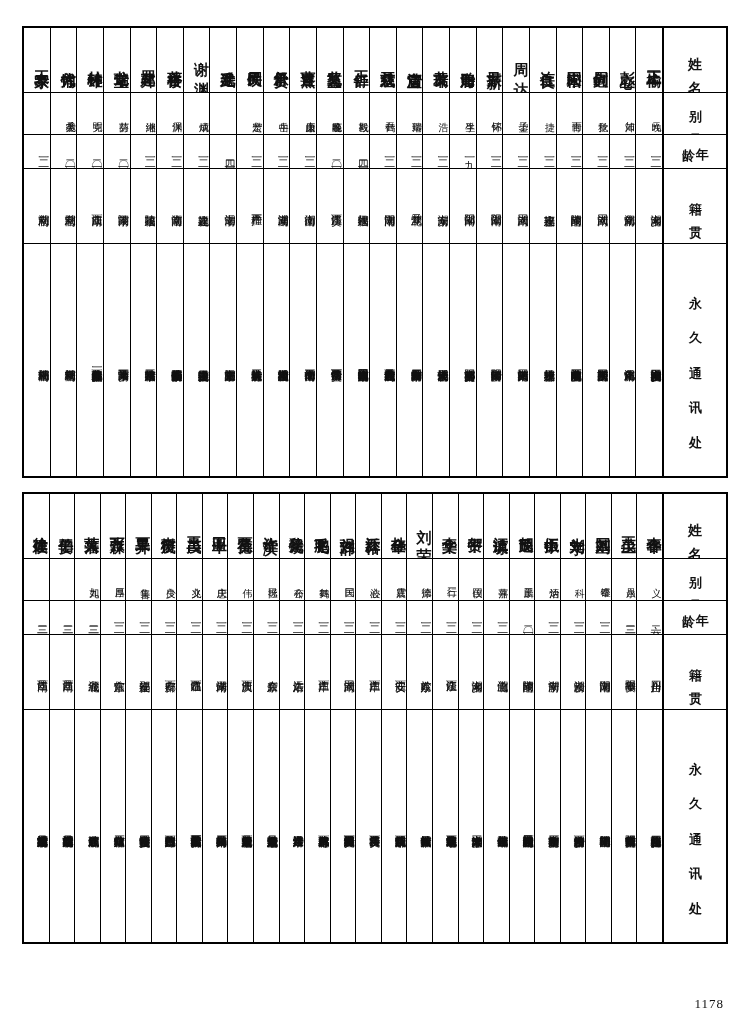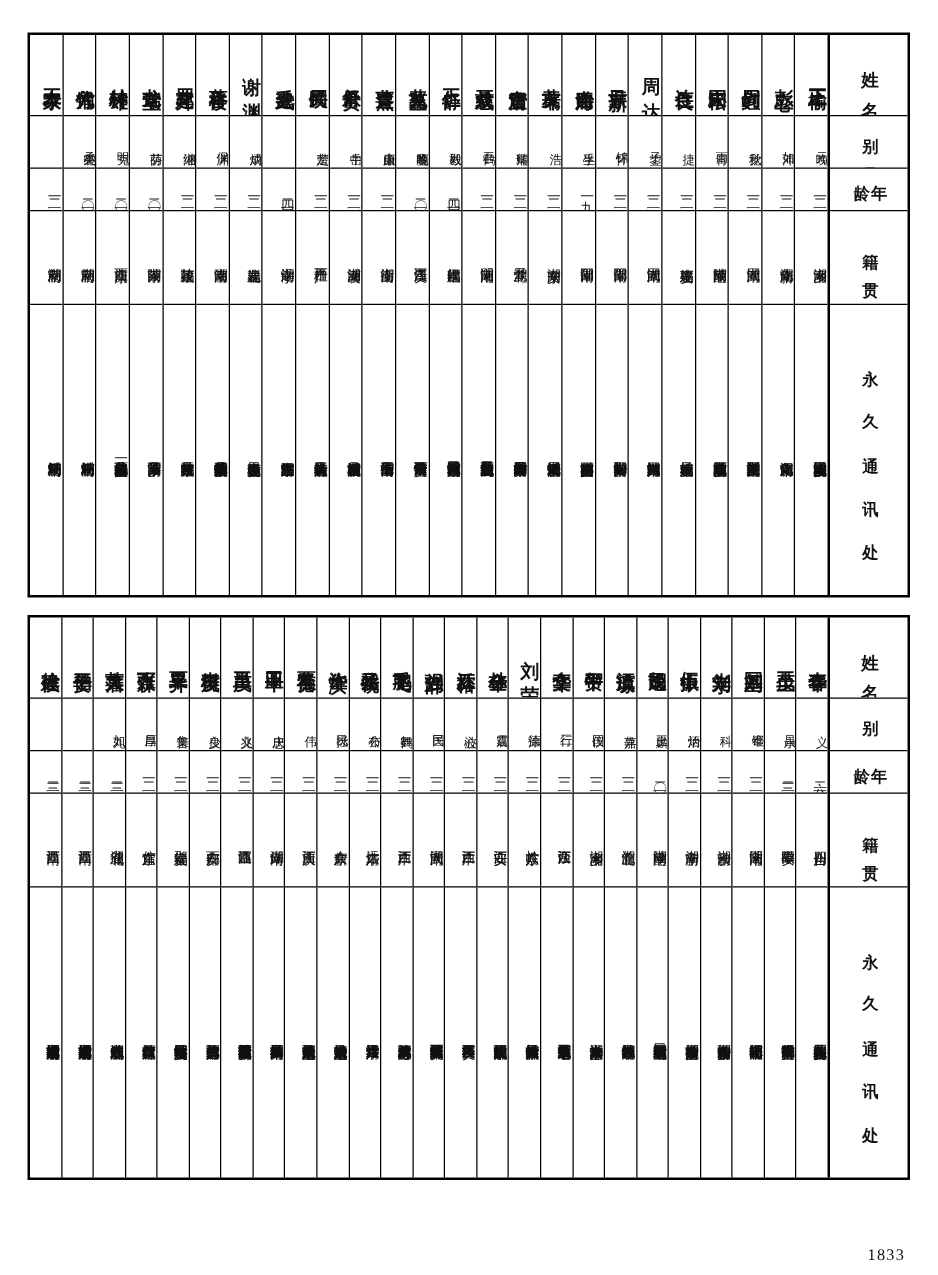--- a/index.html
+++ b/index.html
@@ -471,14 +471,14 @@
           <div class="cell r-name">徐建侯</div>
           <div class="cell r-alias"></div>
           <div class="cell r-age">二三</div>
           <div class="cell r-origin">江西南昌</div>
           <div class="cell r-addr">南昌板湖建德店成茶号转源溪徐村</div>
         </div>
     </div>
 
   </div>
 
-  <div class="pageno">1833</div>
+  <div class="pageno">1178</div>
 </div>
 
 </body></html>

